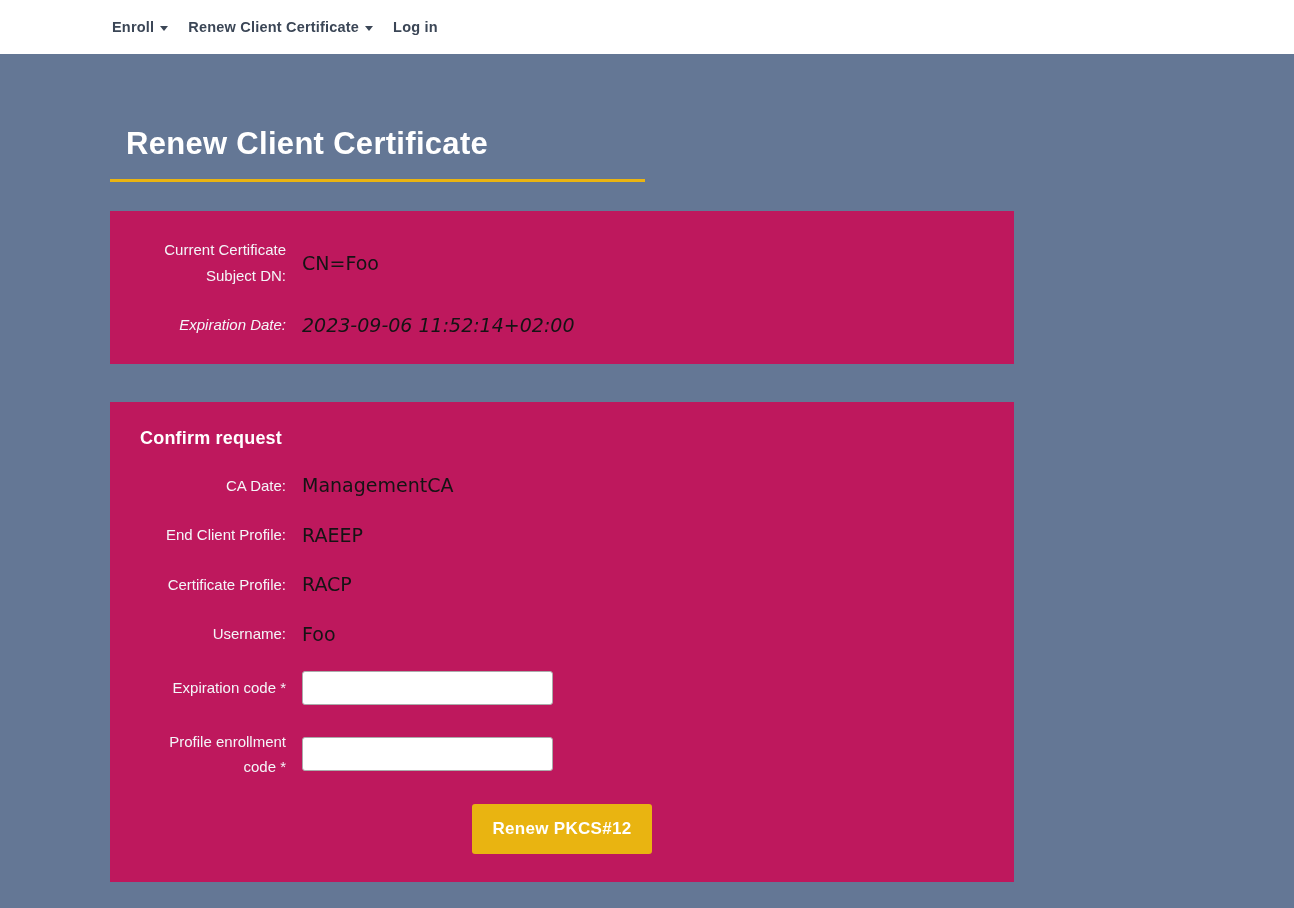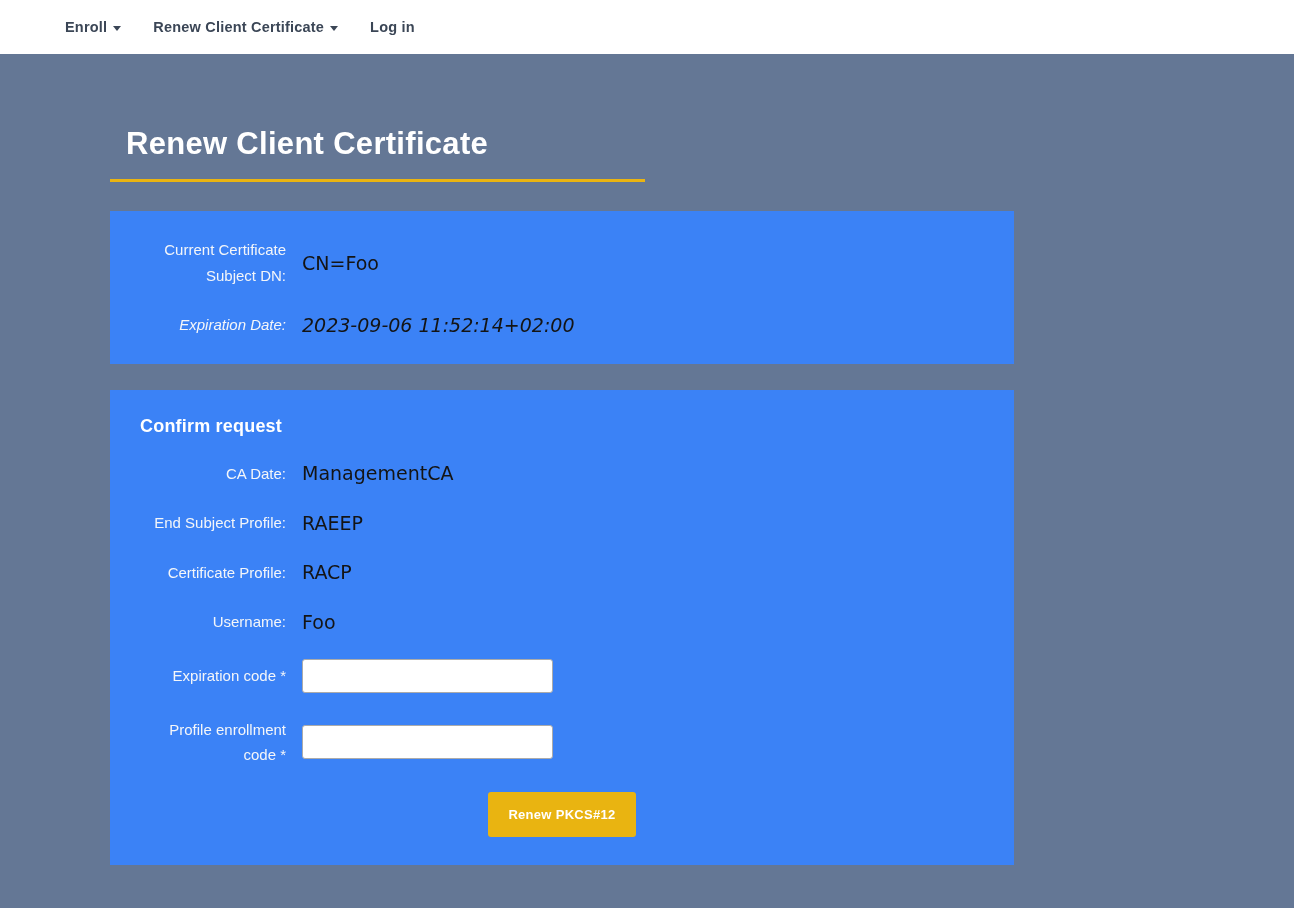--- a/index.html
+++ b/index.html
@@ -9,22 +9,22 @@
     background: #647795;
     overflow: hidden;
   }
 
   
   .navbar {
     height: 54px;
     background: #ffffff;
     display: flex;
     align-items: center;
-    padding-left: 65px;
-    gap: 32px;
+    padding-left: 112px;
+    gap: 20px;
   }
   .nav-item {
     display: flex;
     align-items: center;
     gap: 6px;
     font-size: 14.5px;
     font-weight: bold;
     color: #3b4656;
     letter-spacing: 0.2px;
     cursor: pointer;
@@ -54,26 +54,26 @@
   }
   .title-underline {
     margin-top: 17px;
     width: 535px;
     height: 3px;
     background: #eab411;
   }
 
   
   .panel {
-    background: #3b82f6;
+    background: #be185d;
     width: 904px;
     padding: 26px 30px 26px 30px;
   }
   .panel-cert { margin-top: 29px; }
-  .panel-confirm { margin-top: 26px; padding-bottom: 14px; }
+  .panel-confirm { margin-top: 38px; padding-bottom: 14px; }
 
   .panel-heading {
     color: #ffffff;
     font-size: 18px;
     font-weight: bold;
     margin-bottom: 24px;
     letter-spacing: 0.2px;
   }
 
   .form-row {
@@ -113,21 +113,21 @@
     text-align: center;
     margin-top: 20px;
     margin-bottom: 14px;
   }
   .submit-btn {
     background: #e9b411;
     border: none;
     border-radius: 3px;
     color: #ffffff;
     font-family: "Liberation Sans", sans-serif;
-    font-size: 13px;
+    font-size: 17px;
     font-weight: bold;
     padding: 15px 20px;
     letter-spacing: 0.3px;
     cursor: pointer;
   }
 </style>
 </head>
 <body>
 
 <nav class="navbar">
@@ -162,21 +162,21 @@
 
   <section class="panel panel-confirm">
     <h2 class="panel-heading">Confirm request</h2>
 
     <div class="form-row">
       <div class="row-label">CA Date:</div>
       <div class="row-value">ManagementCA</div>
     </div>
 
     <div class="form-row">
-      <div class="row-label">End Subject Profile:</div>
+      <div class="row-label">End Client Profile:</div>
       <div class="row-value">RAEEP</div>
     </div>
 
     <div class="form-row">
       <div class="row-label">Certificate Profile:</div>
       <div class="row-value">RACP</div>
     </div>
 
     <div class="form-row">
       <div class="row-label">Username:</div>

